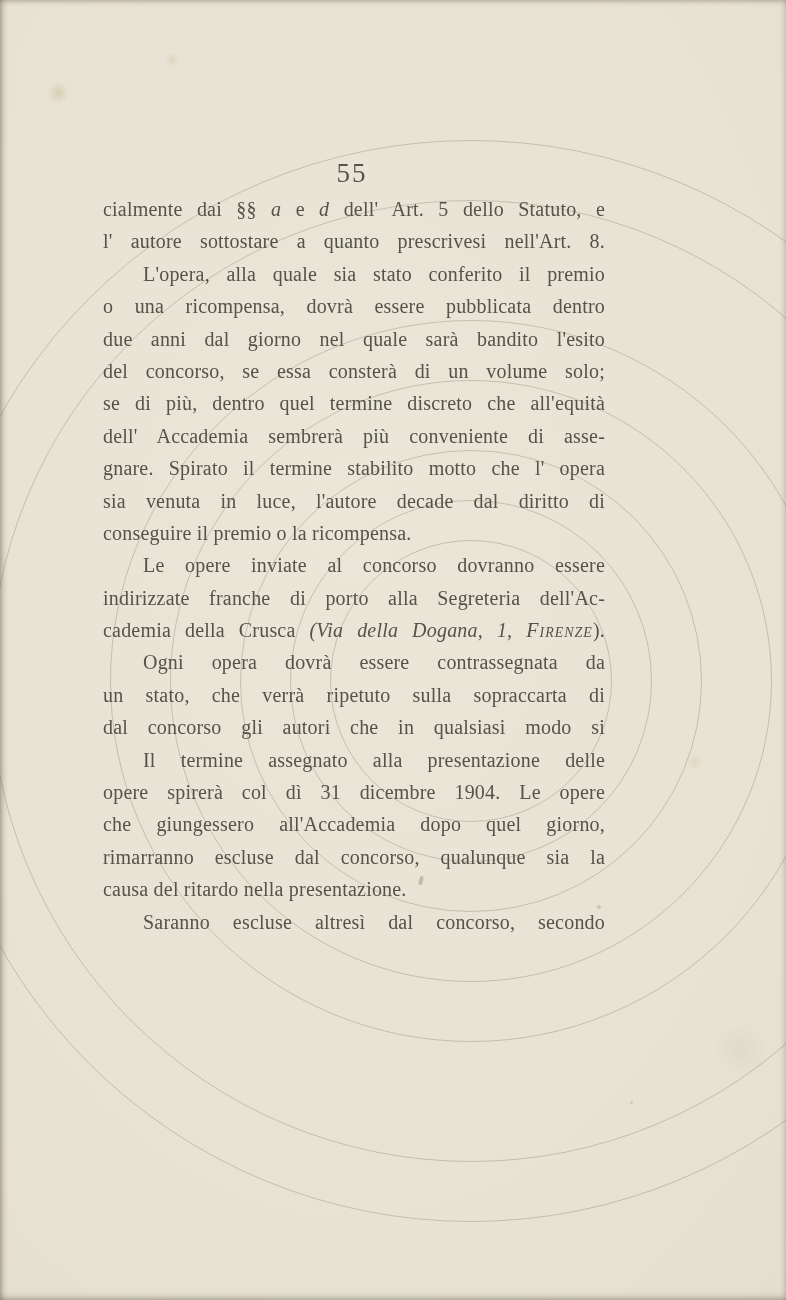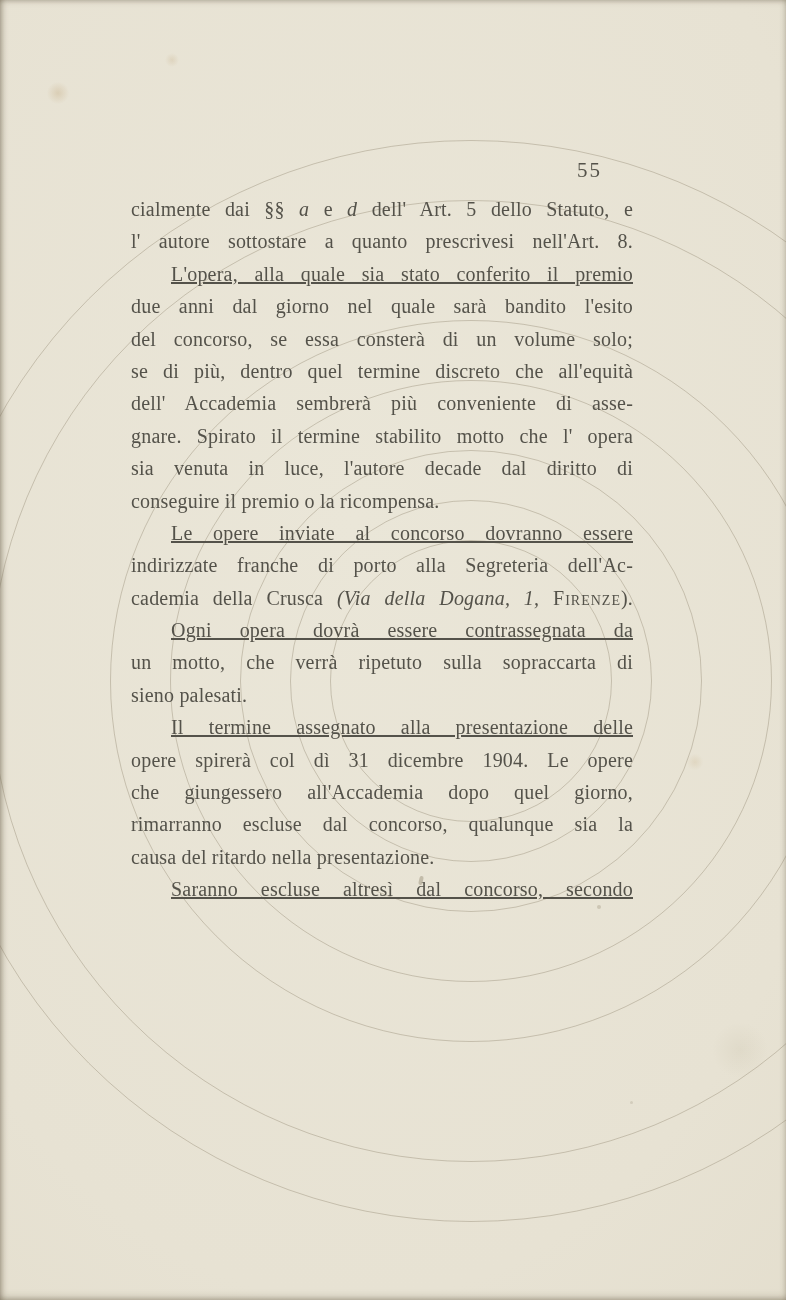--- a/index.html
+++ b/index.html
@@ -38,52 +38,50 @@
     position: absolute;
     border: 1px solid rgba(128,117,94,0.34);
     border-radius: 50%;
   }
   .pagenum {
     position: absolute;
     top: 158px;
     left: 102px;
     width: 500px;
     height: 28px;
-    text-align: right;
-    font-size: 21px;
+    text-align: center;
+    font-size: 27px;
     letter-spacing: 2px;
     color: #54524a;
   }
   .textblock {
     position: absolute;
     top: 193px;
     left: 103px;
     width: 502px;
     color: #54524a;
     font-size: 20px;
     letter-spacing: 0.2px;
-    margin-left: 28px;
   }
   .line {
     height: 32.4px;
     line-height: 32.4px;
     overflow: hidden;
     text-align: justify;
     text-align-last: justify;
   }
   .line.last {
     text-align: left;
     text-align-last: left;
   }
   .line.indent {
     text-indent: 40px;
-    text-decoration: underline;
   }
   .i { font-style: italic; }
-  .sc { font-variant: small-caps; letter-spacing: 1px; }
+  .sc { font-variant: small-caps; letter-spacing: 1px; font-style: italic; }
   .speck {
     position: absolute;
     border-radius: 50%;
     background: rgba(110,95,70,0.55);
     pointer-events: none;
   }
 </style>
 </head>
 <body>
 
@@ -99,33 +97,34 @@
         <div class="ring" style="left: -10px; top: 200px; width: 960px; height: 960px; border-color: rgba(128, 117, 94, 0.34);"></div>
         <div class="ring" style="left: -70px; top: 140px; width: 1080px; height: 1080px; border-color: rgba(128, 117, 94, 0.34);"></div>
       </div>
 
     <div class="pagenum">55</div>
 
     <div class="textblock" id="textblock">
         <div class="line"><span>cialmente dai §§ </span><span class="i">a</span><span> e </span><span class="i">d</span><span> dell' Art. 5 dello Statuto, e</span></div>
         <div class="line"><span>l' autore sottostare a quanto prescrivesi nell'Art. 8.</span></div>
         <div class="line indent"><span>L'opera, alla quale sia stato conferito il premio</span></div>
+        <div class="line"><span>o una ricompensa, dovrà essere pubblicata dentro</span></div>
         <div class="line"><span>due anni dal giorno nel quale sarà bandito l'esito</span></div>
         <div class="line"><span>del concorso, se essa consterà di un volume solo;</span></div>
         <div class="line"><span>se di più, dentro quel termine discreto che all'equità</span></div>
         <div class="line"><span>dell' Accademia sembrerà più conveniente di asse-</span></div>
         <div class="line"><span>gnare. Spirato il termine stabilito motto che l' opera</span></div>
         <div class="line"><span>sia venuta in luce, l'autore decade dal diritto di</span></div>
         <div class="line last"><span>conseguire il premio o la ricompensa.</span></div>
         <div class="line indent"><span>Le opere inviate al concorso dovranno essere</span></div>
         <div class="line"><span>indirizzate franche di porto alla Segreteria dell'Ac-</span></div>
         <div class="line"><span>cademia della Crusca </span><span class="i">(Via della Dogana, 1,</span><span> </span><span class="sc">Firenze</span><span>).</span></div>
         <div class="line indent"><span>Ogni opera dovrà essere contrassegnata da</span></div>
-        <div class="line"><span>un motto, che verrà ripetuto sulla sopraccarta di</span></div>
-        <div class="line last"><span>sieno palesati.</span></div>
+        <div class="line"><span>un stato, che verrà ripetuto sulla sopraccarta di</span></div>
+        <div class="line"><span>dal concorso gli autori che in qualsiasi modo si</span></div>
         <div class="line indent"><span>Il termine assegnato alla presentazione delle</span></div>
         <div class="line"><span>opere spirerà col dì 31 dicembre 1904. Le opere</span></div>
         <div class="line"><span>che giungessero all'Accademia dopo quel giorno,</span></div>
         <div class="line"><span>rimarranno escluse dal concorso, qualunque sia la</span></div>
         <div class="line last"><span>causa del ritardo nella presentazione.</span></div>
         <div class="line indent"><span>Saranno escluse altresì dal concorso, secondo</span></div>
       </div>
 
     <div class="speck" style="left:419px; top:876px; width:4px; height:9px; border-radius:2px; transform:rotate(12deg); opacity:.55;"></div>
     <div class="speck" style="left:597px; top:905px; width:4px; height:4px; opacity:.4;"></div>

